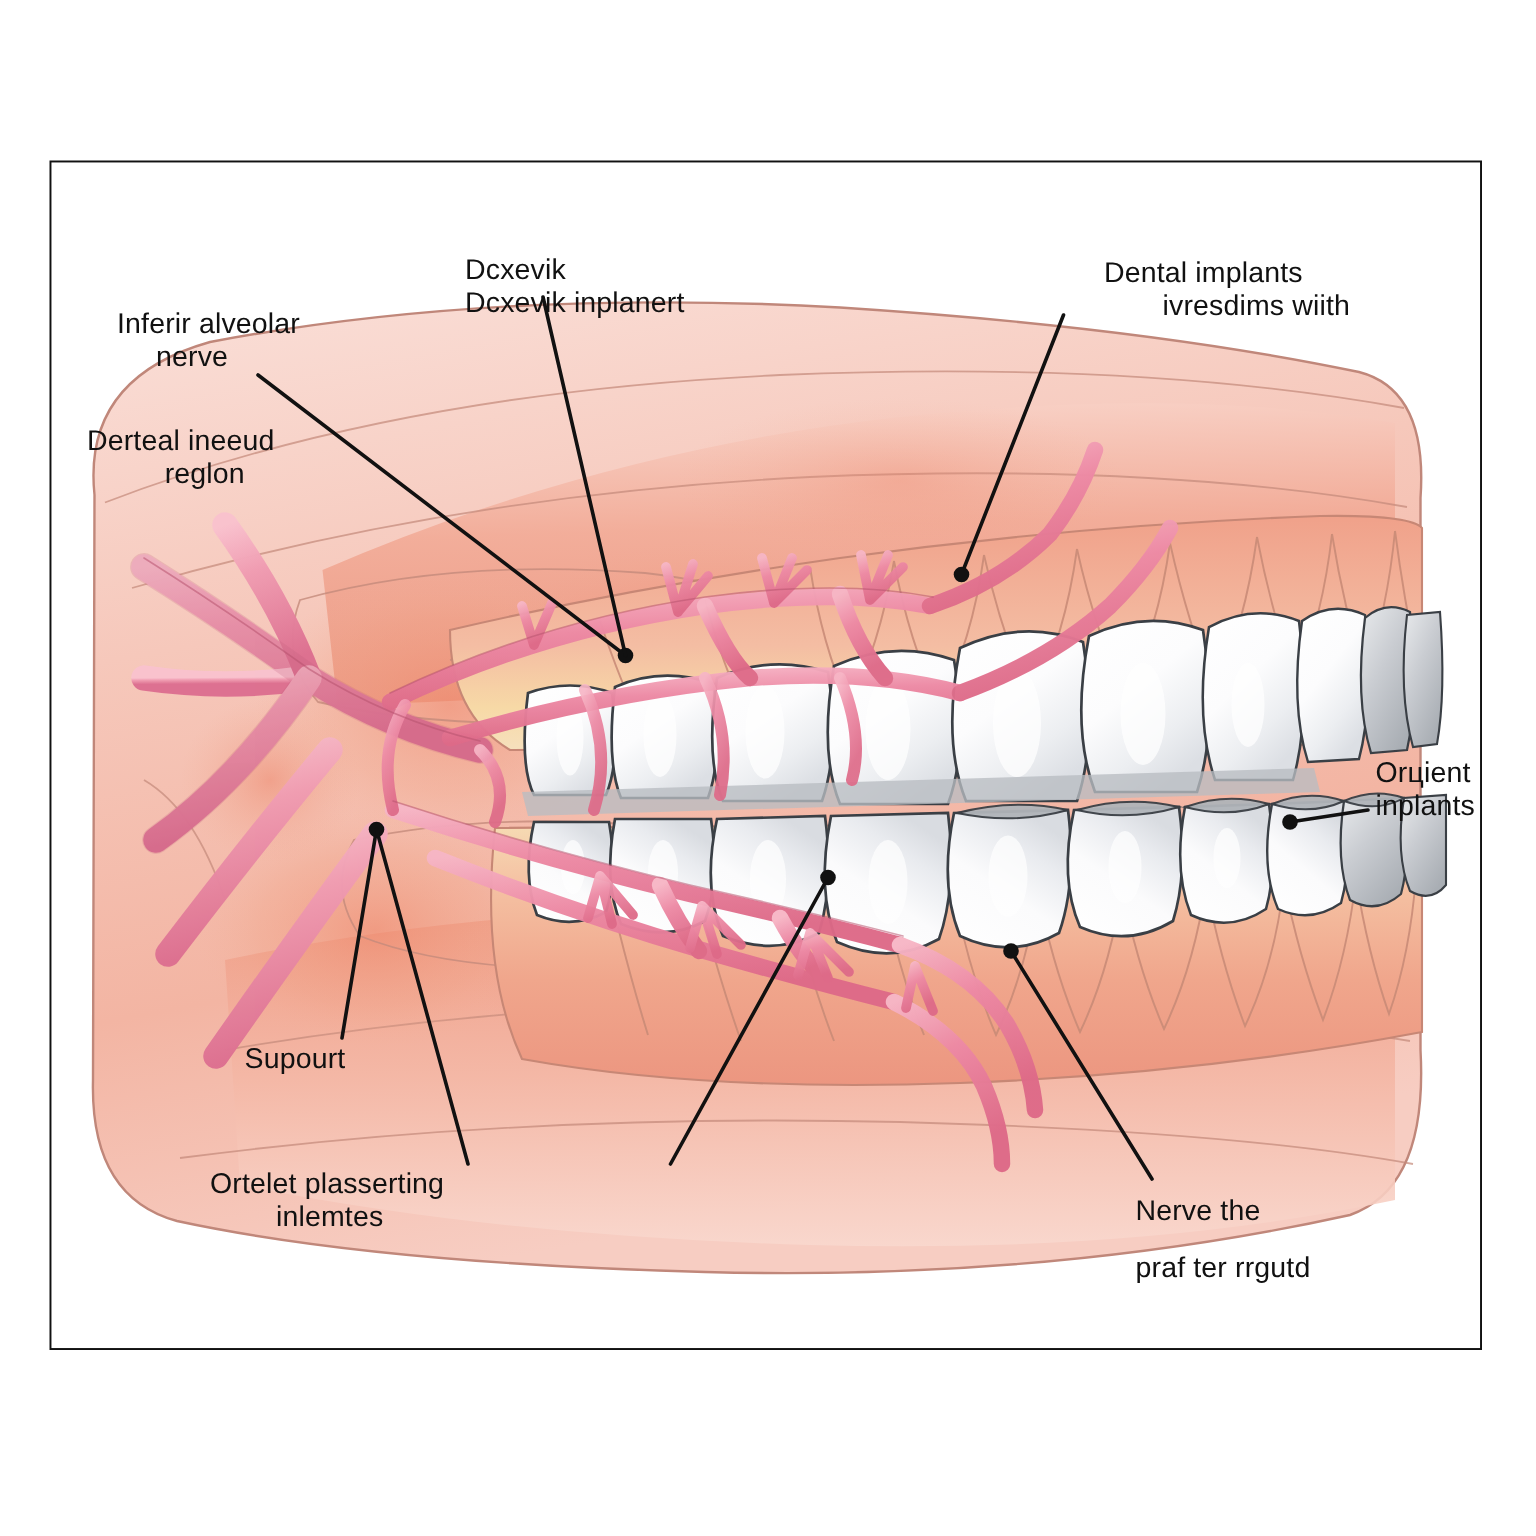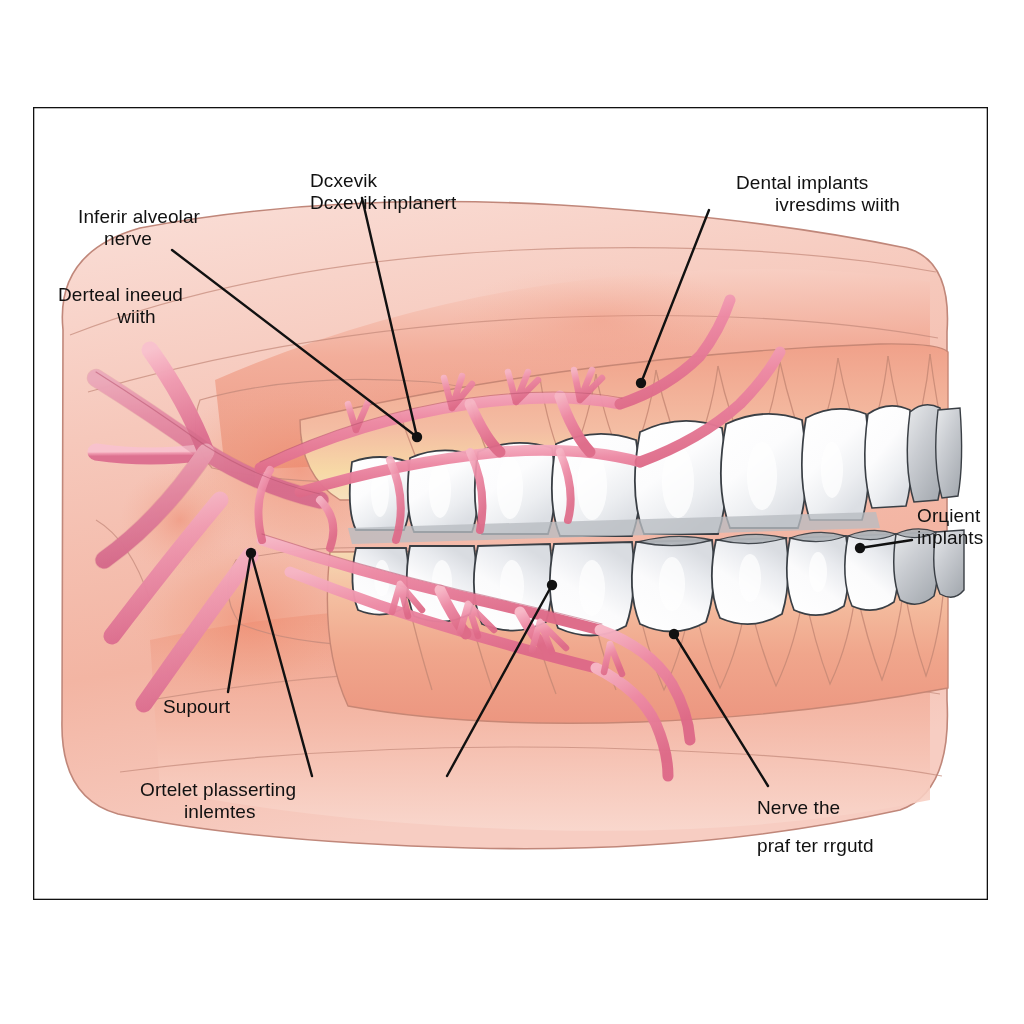--- a/index.html
+++ b/index.html
@@ -349,21 +349,21 @@
           <line x1="768" y1="786" x2="674" y2="634" stroke="#111111"></line>
           <circle cx="674" cy="634" r="5.2" fill="#111111" stroke="none"></circle>
         </g>
 
       <rect x="33" y="107" width="955" height="793" fill="none" stroke="#111111" stroke-width="2.6"></rect>
     </g>
   </svg>
 
   <div id="label-layer">
       <div class="lbl" style="left: 78px; top: 206px;"><span>Inferir alveolar</span><span class="l2" style="padding-left: 26px;">nerve</span></div>
-      <div class="lbl" style="left: 58px; top: 284px; text-align: center;"><span>Derteal ineeud</span><span class="l2" style="padding-left: 32px;">wiith</span></div>
+      <div class="lbl" style="left: 58px; top: 284px; text-align: center;"><span>Derteal ineeud</span><span class="l2" style="padding-left: 32px;">reglon</span></div>
       <div class="lbl" style="left: 310px; top: 158px; margin-top: 12px;"><span>Dcxevik</span><span class="l2" style="padding-left: 0px;">Dcxevik inplanert</span></div>
       <div class="lbl" style="left: 736px; top: 172px;"><span>Dental implants</span><span class="l2" style="padding-left: 6px; margin-left: 33px;">ivresdims wiith</span></div>
       <div class="lbl" style="left: 917px; top: 505px;"><span>Orцient</span><span class="l2" style="padding-left: 0px;">inplants</span></div>
       <div class="lbl" style="left: 163px; top: 696px;"><span>Supourt</span></div>
       <div class="lbl" style="left: 140px; top: 779px;"><span>Ortelet plasserting</span><span class="l2" style="padding-left: 44px;">inlemtes</span></div>
       <div class="lbl" style="left: 757px; top: 797px;"><span>Nerve the</span><span class="l2" style="padding-left: 0px; margin-top: 16px;">praf ter rrgutd</span></div>
     </div>
 
 </div>
 

